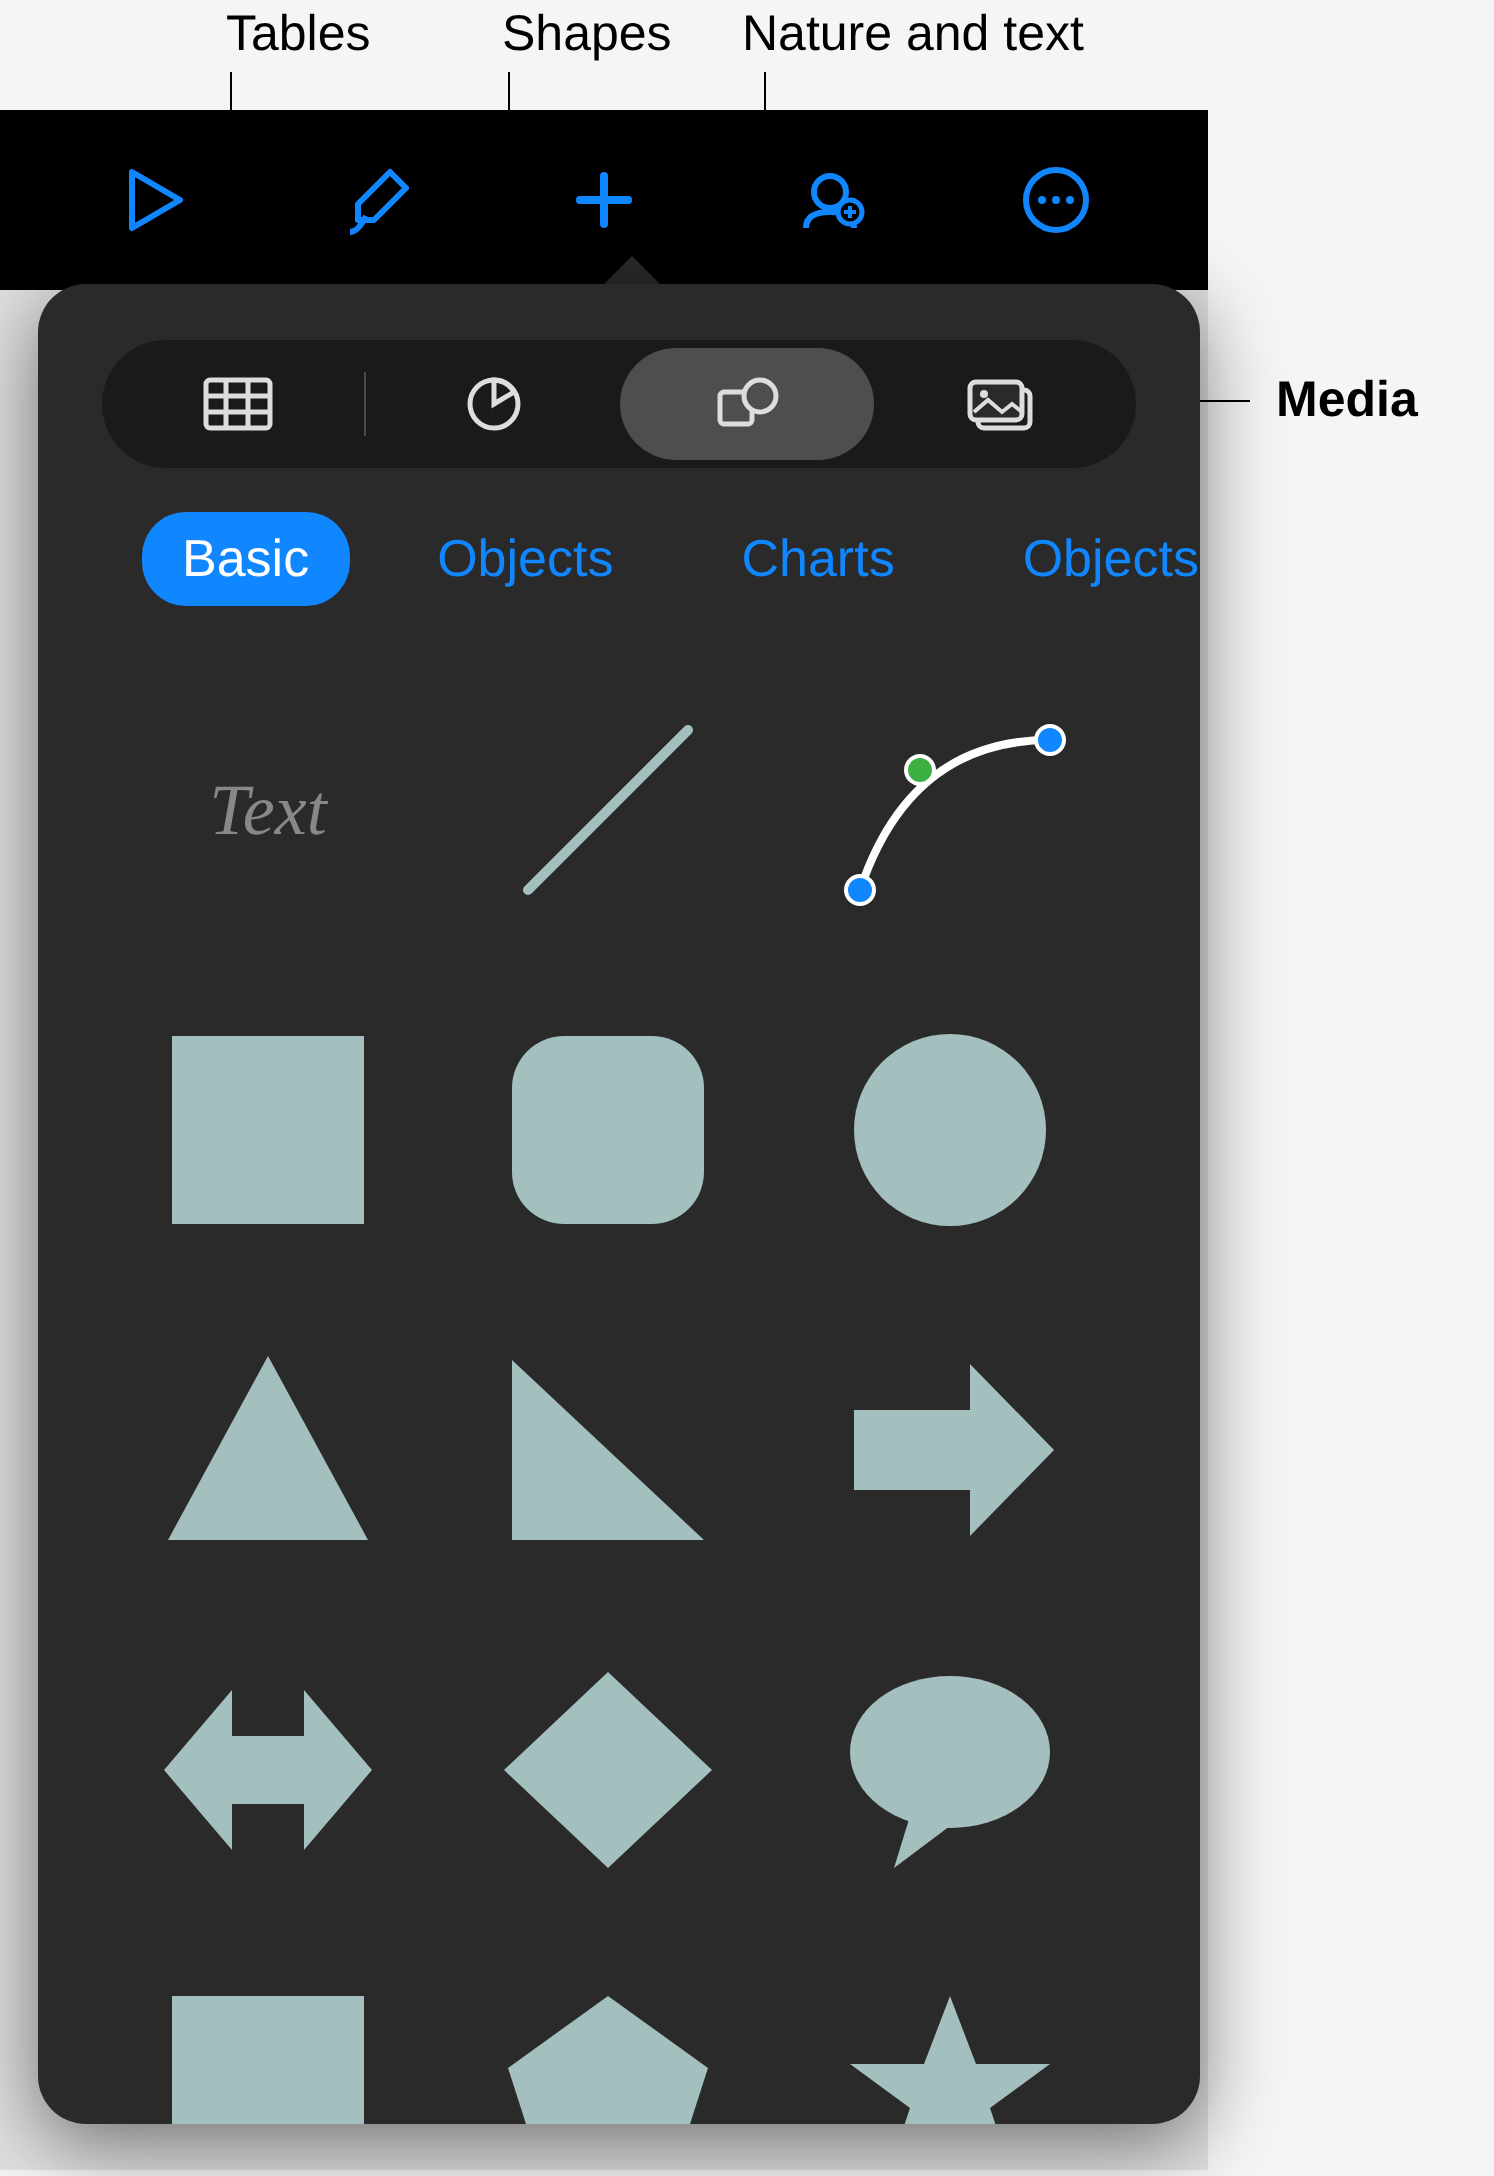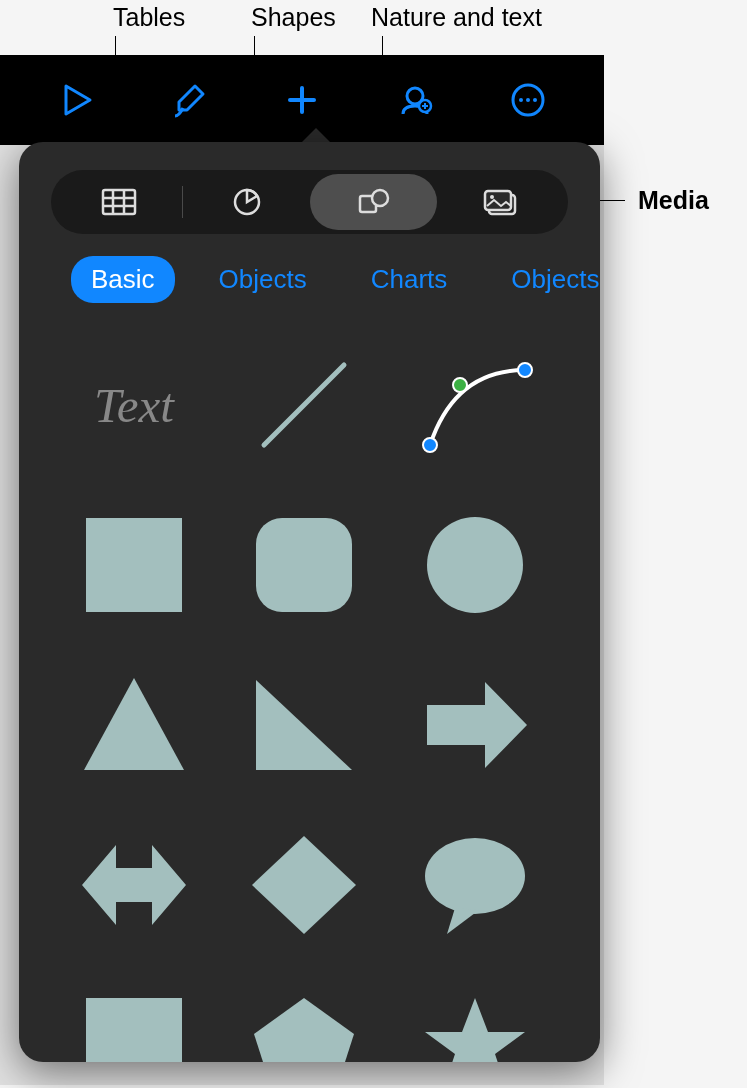--- a/index.html
+++ b/index.html
@@ -128,21 +128,21 @@
       width: 130px;
       height: 120px;
       display: flex;
       align-items: center;
       justify-content: center;
     }
     .shape-cell svg { width: 120px; height: 110px; }
     .text-placeholder {
       font-family: Georgia, serif;
       font-style: italic;
-      font-size: 49px;
+      font-size: 36px;
       color: #888;
     }
     .gray-fill-below {
       position: absolute;
       top: 145px;
       left: 0;
       width: 604px;
       height: 940px;
       background: #e0e0e0;
       z-index: -1;

